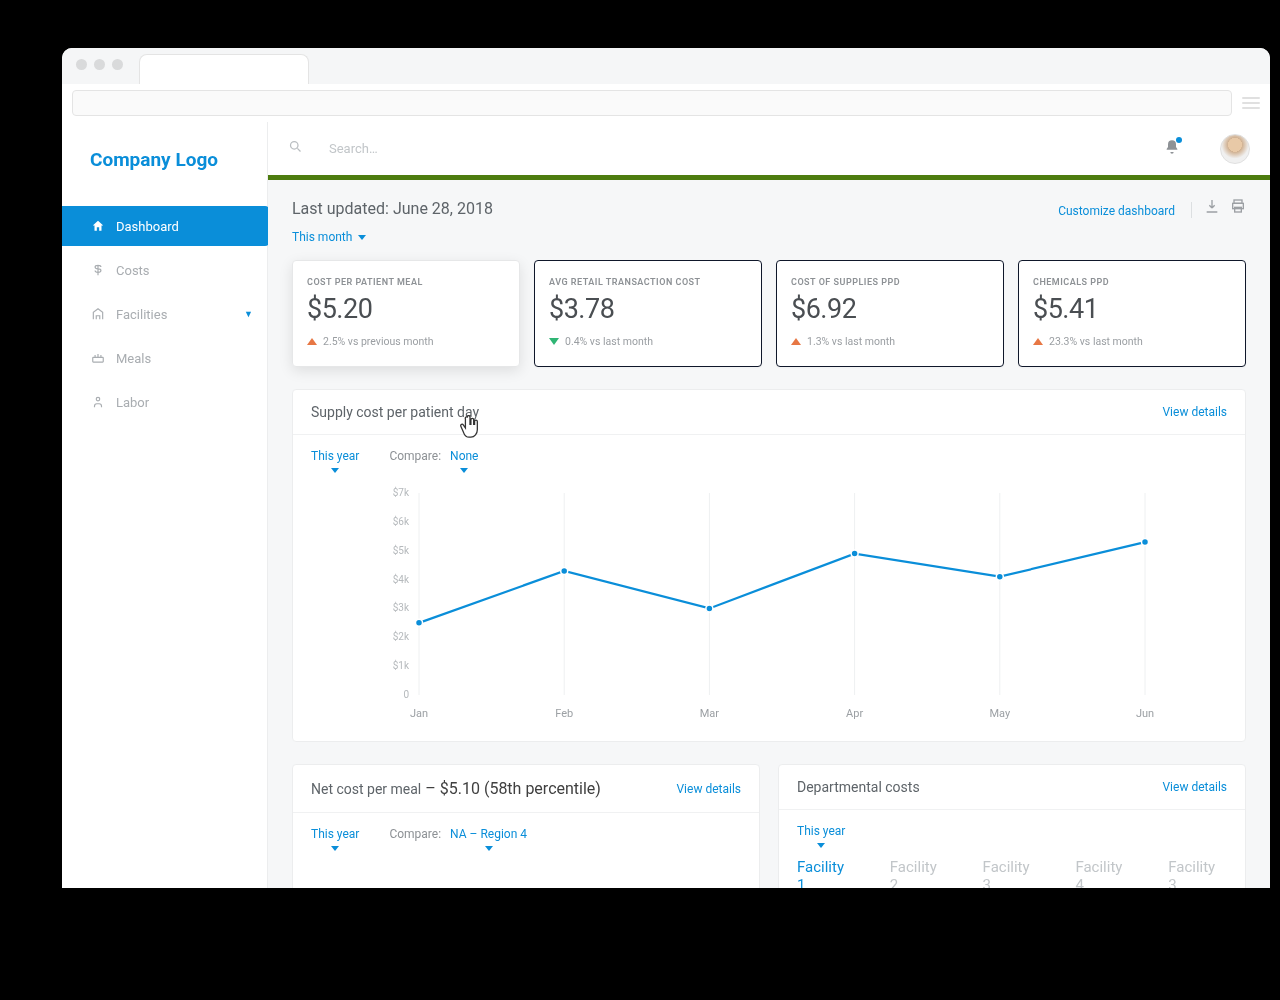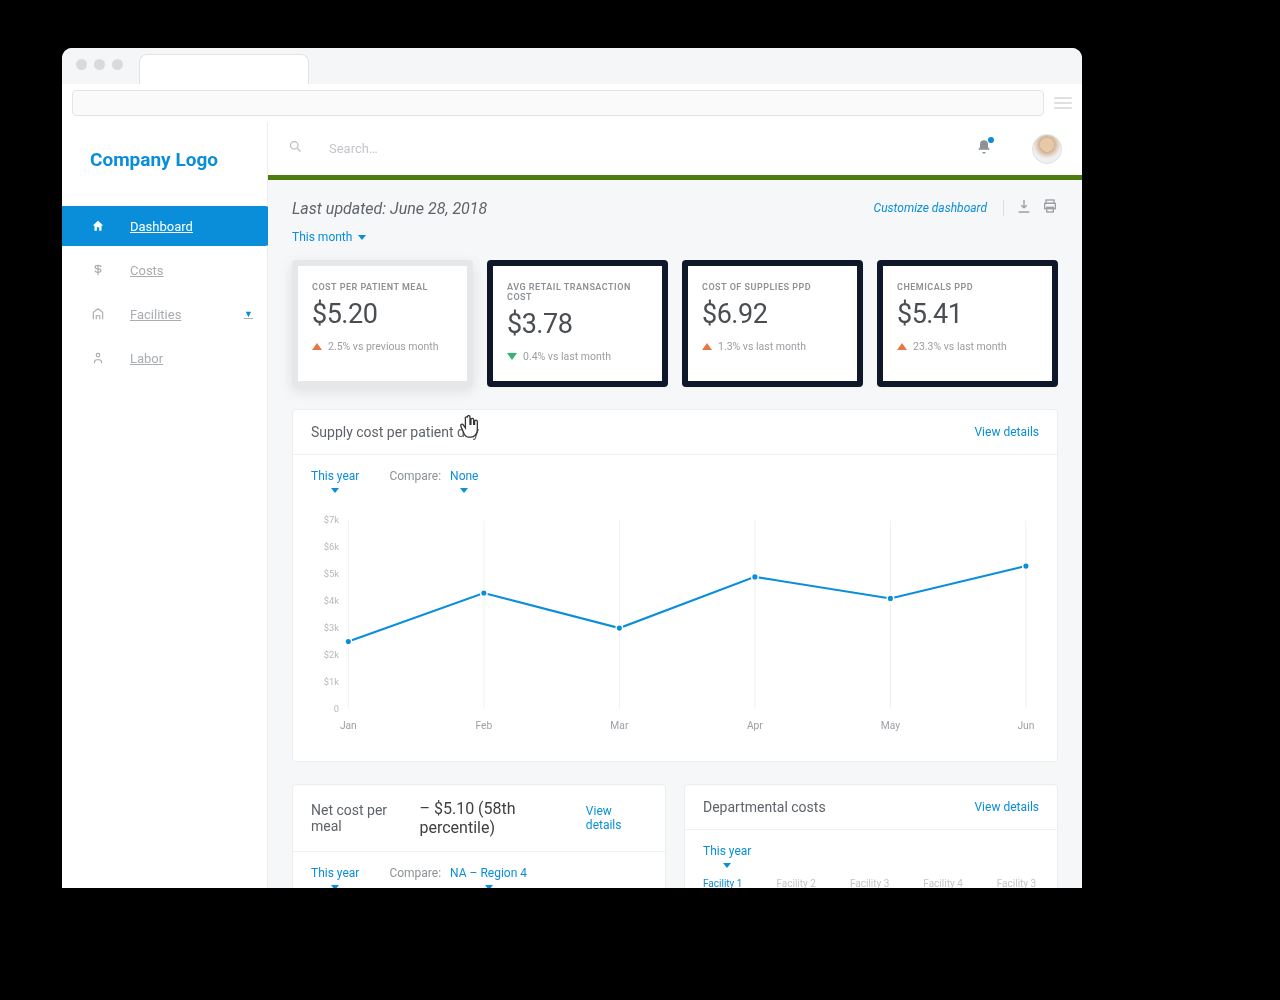--- a/index.html
+++ b/index.html
@@ -1,61 +1,61 @@
 <!DOCTYPE html>
 <html><head>
 <meta charset="utf-8">
 <style>
   * { box-sizing: border-box; margin: 0; padding: 0; font-family: -apple-system, BlinkMacSystemFont, "Segoe UI", Roboto, "Helvetica Neue", Arial, sans-serif; }
   body { background: #000; width: 1280px; height: 1000px; overflow: hidden; }
 
   
-  .browser-window { position: absolute; left: 62px; top: 48px; width: 1020px; height: 840px; background: #fff; border-radius: 10px 10px 0 0; box-shadow: 0 20px 60px rgba(0,0,0,.4); display: flex; flex-direction: column; overflow: hidden; }
+  .browser-window { position: absolute; left: 62px; top: 48px; width: 1208px; height: 840px; background: #fff; border-radius: 10px 10px 0 0; box-shadow: 0 20px 60px rgba(0,0,0,.4); display: flex; flex-direction: column; overflow: hidden; }
   .browser-chrome { height: 74px; background: #f5f6f7; border-bottom: 1px solid #e0e0e0; flex: none; }
   .tab-row { height: 36px; display: flex; align-items: flex-end; padding-left: 14px; }
   .traffic-lights { display: flex; gap: 7px; align-self: center; margin-bottom: 4px; }
   .tl { width: 11px; height: 11px; border-radius: 50%; background: #d9dadb; }
   .tab-shape { width: 170px; height: 30px; margin-left: 16px; background: #fff; border: 1px solid #e4e4e4; border-bottom: none; border-radius: 8px 8px 0 0; }
   .url-row { height: 38px; background: #fff; display: flex; align-items: center; padding: 0 10px; }
   .url-bar { flex: 1; height: 26px; border: 1px solid #e4e4e4; border-radius: 4px; background: #fafafa; }
   .hamburger { width: 18px; margin-left: 10px; color: #e0e0e0; }
   .hamburger div { height: 2px; background: currentColor; margin: 3px 0; border-radius: 1px; }
 
   
   .app { flex: 1; display: flex; overflow: hidden; }
   .sidebar { width: 206px; flex: none; border-right: 1px solid #ecedee; display: flex; flex-direction: column; }
   .logo { height: 74px; display: flex; align-items: center; padding-left: 28px; color: #0a8ed9; font-size: 19px; font-weight: 700; }
   .nav { padding-top: 6px; }
-  .nav-item { height: 40px; margin: 4px 0; display: flex; align-items: center; padding: 0 14px 0 28px; color: #a9adb1; font-size: 13px; gap: 24px; cursor: pointer; text-decoration: underline; }
+  .nav-item { height: 40px; margin: 4px 0; display: flex; align-items: center; padding: 0 14px 0 28px; color: #a9adb1; font-size: 13px; gap: 10px; cursor: pointer; }
   .nav-item.active { background: #0a8ed9; color: #fff; border-radius: 0 4px 4px 0; margin-right: -2px; }
   .nav-item .chev { margin-left: auto; font-size: 9px; color: #0a8ed9; }
   .nav-icon { width: 16px; height: 16px; display: flex; align-items: center; justify-content: center; }
 
   .main { flex: 1; background: #f6f7f8; display: flex; flex-direction: column; overflow: hidden; }
   .topbar { height: 58px; background: #fff; border-bottom: 5px solid #4d7c0f; display: flex; align-items: center; padding: 0 20px; gap: 26px; flex: none; }
   .search-icon { color: #b9bdc0; }
   .search-input { border: none; outline: none; font-size: 13px; color: #888; flex: 1; background: transparent; }
   .search-input::placeholder { color: #c2c6c9; }
   .bell { color: #8e9296; position: relative; margin-right: 14px; }
   .bell .dot { position: absolute; top: -2px; right: -2px; width: 6px; height: 6px; background: #0a8ed9; border-radius: 50%; }
   .avatar { width: 30px; height: 30px; border-radius: 50%; background: radial-gradient(circle at 50% 35%, #e8c9a7 30%, #d0b090 31%, #f0f0f0 60%); border: 1px solid #e0e0e0; }
 
   .content { flex: 1; overflow-y: auto; padding: 18px 24px 0 24px; }
-  .header-row { display: flex; align-items: center; font-style: italic; }
+  .header-row { display: flex; align-items: flex-end; }
   .last-updated { color: #5e6469; font-size: 16px; }
   .spacer { flex: 1; }
   .customize { color: #0a8ed9; font-size: 12px; margin-right: 14px; cursor: pointer; }
   .tool-icon { color: #9ca0a4; margin-left: 10px; cursor: pointer; }
   .divider-v { width: 1px; height: 16px; background: #dcdfe1; margin: 0 2px; }
 
   .period-row { margin-top: 12px; color: #0a8ed9; font-size: 12px; display: flex; align-items: center; gap: 6px; cursor: pointer; }
   .caret { width: 0; height: 0; border-left: 4px solid transparent; border-right: 4px solid transparent; border-top: 5px solid #0a8ed9; }
 
   .kpis { display: flex; gap: 14px; margin-top: 16px; }
-  .kpi { flex: 1; background: #fff; border: 6px solid #0f172a; border-radius: 4px; padding: 16px 14px 18px 14px; box-shadow: 0 1px 2px rgba(0,0,0,.03); cursor: pointer; }
+  .kpi { flex: 1; background: #fff; border: 1px solid #0f172a; border-radius: 4px; padding: 16px 14px 18px 14px; box-shadow: 0 1px 2px rgba(0,0,0,.03); cursor: pointer; }
   .kpi.active { box-shadow: 0 4px 14px rgba(0,0,0,.10); border-color: #e6e7e8; }
   .kpi-label { font-size: 9px; letter-spacing: .5px; color: #8d9195; text-transform: uppercase; font-weight: 600; }
   .kpi-value { font-size: 27px; color: #4a4e52; font-weight: 400; margin-top: 6px; letter-spacing: -.5px; }
   .kpi-delta { margin-top: 10px; font-size: 10.5px; color: #9a9ea2; display: flex; align-items: center; gap: 6px; }
   .tri-up { width: 0; height: 0; border-left: 5px solid transparent; border-right: 5px solid transparent; border-bottom: 7px solid #e77744; }
   .tri-down { width: 0; height: 0; border-left: 5px solid transparent; border-right: 5px solid transparent; border-top: 7px solid #2fb574; }
 
   .panel { background: #fff; border: 1px solid #ecedee; border-radius: 4px; margin-top: 22px; }
   .panel-head { display: flex; align-items: center; padding: 14px 18px; border-bottom: 1px solid #f0f1f2; }
   .panel-title { font-size: 14px; color: #5e6469; }
@@ -63,21 +63,21 @@
   .view-details { color: #0a8ed9; font-size: 12px; cursor: pointer; }
 
   .filters { padding: 14px 18px 0 18px; font-size: 12px; color: #8d9195; display: flex; gap: 30px; }
   .filters .sel { color: #0a8ed9; display: inline-flex; align-items: center; gap: 5px; cursor: pointer; flex-direction: column; }
 
   .chart { padding: 10px 18px 18px 18px; }
   .chart-svg { width: 100%; height: 240px; display: block; }
 
   .two-col { display: flex; gap: 18px; margin-top: 22px; margin-bottom: 0; }
   .two-col .panel { flex: 1; margin-top: 0; }
-  .facility-tabs { display: flex; gap: 34px; padding: 0 18px 6px 18px; font-size: 10px; color: #c2c6c9; }
+  .facility-tabs { display: flex; gap: 34px; padding: 0 18px 6px 18px; font-size: 15px; color: #c2c6c9; }
   .facility-tabs span:first-child { color: #0a8ed9; }
 
   .cursor-hand { position: absolute; left: 397px; top: 367px; pointer-events: none; }
 </style>
 </head>
 <body>
 
 <div class="browser-window">
 
   <div class="browser-chrome">
@@ -122,20 +122,29 @@
         </div>
         <div class="nav-item">
           <span class="nav-icon">
             <svg width="14" height="14" viewBox="0 0 24 24" fill="none" stroke="currentColor" stroke-width="2">
                 <path d="M4 21V9l8-6 8 6v12"></path>
                 <path d="M9 21v-6h6v6"></path>
               </svg>
           </span>
           <span>Facilities</span>
           <span class="chev">▼</span>
+        </div>
+        <div class="nav-item">
+          <span class="nav-icon">
+            <svg width="14" height="14" viewBox="0 0 24 24" fill="none" stroke="currentColor" stroke-width="2">
+                <rect x="3" y="11" width="18" height="8" rx="1"></rect>
+                <path d="M7 11V7m5 4V5m5 6V7"></path>
+              </svg>
+          </span>
+          <span>Meals</span>
         </div>
         <div class="nav-item">
           <span class="nav-icon">
             <svg width="14" height="14" viewBox="0 0 24 24" fill="none" stroke="currentColor" stroke-width="2">
                 <circle cx="12" cy="7" r="3"></circle>
                 <path d="M6 21v-2a4 4 0 014-4h4a4 4 0 014 4v2"></path>
               </svg>
           </span>
           <span>Labor</span>
         </div>

